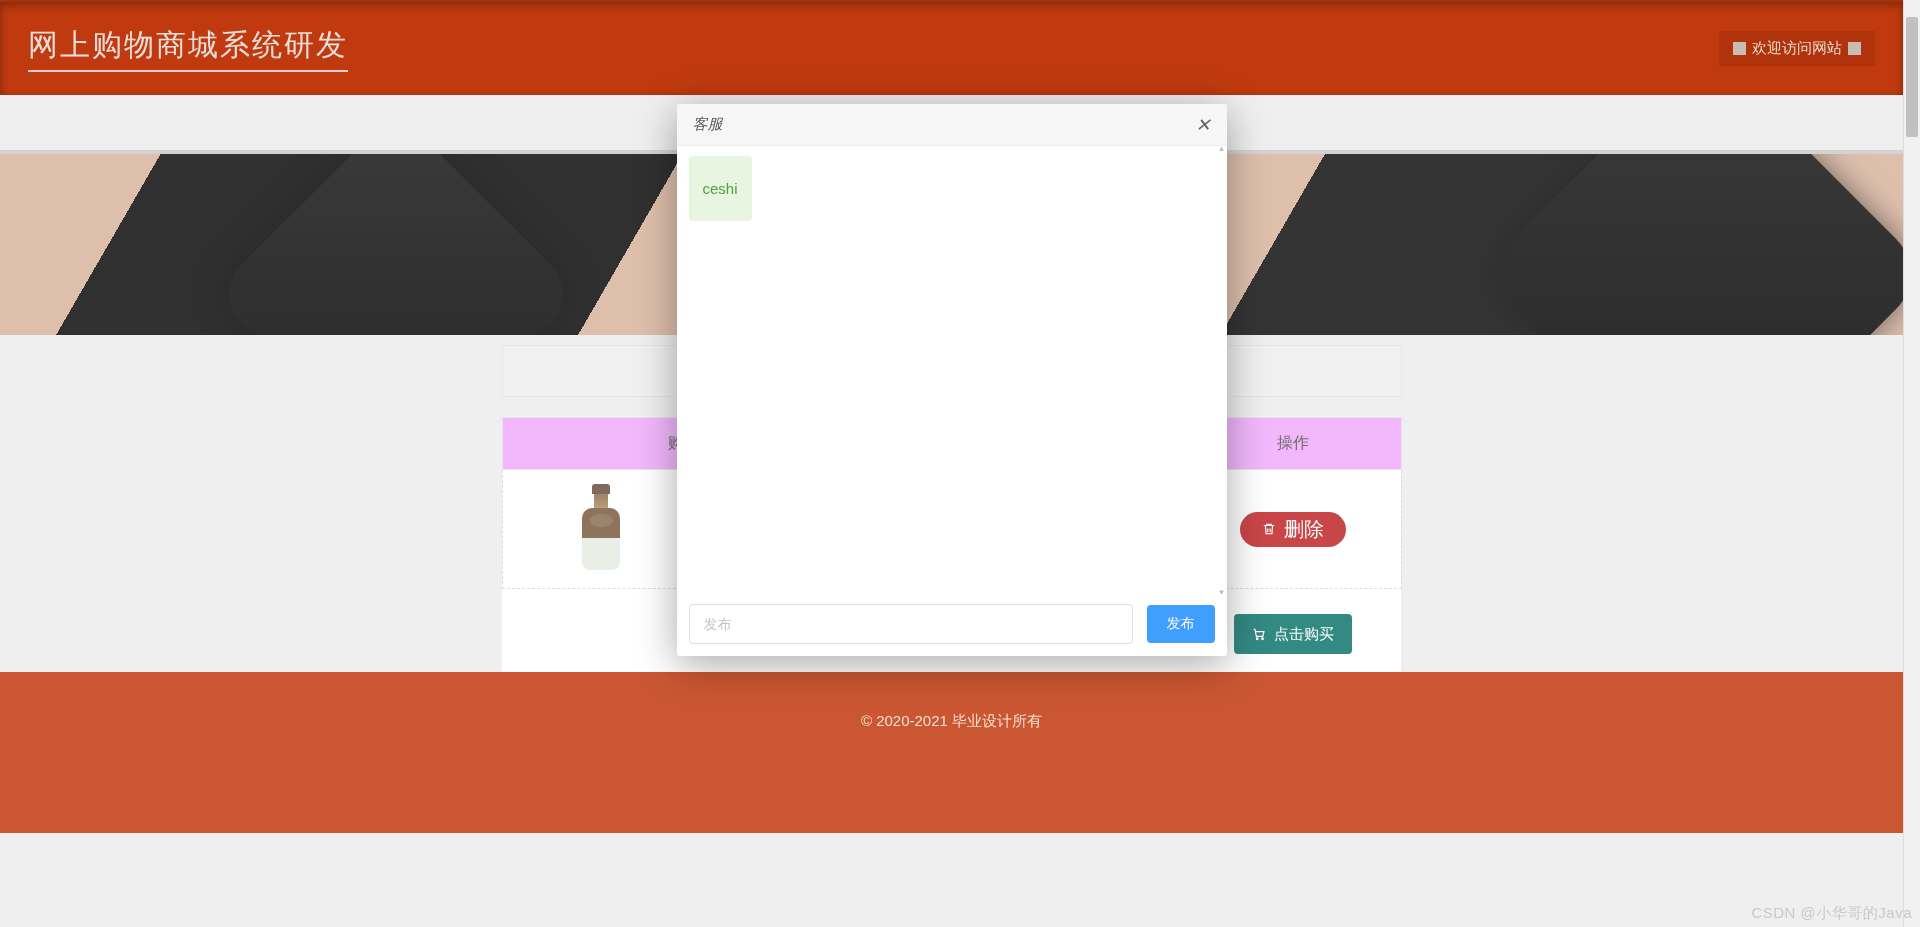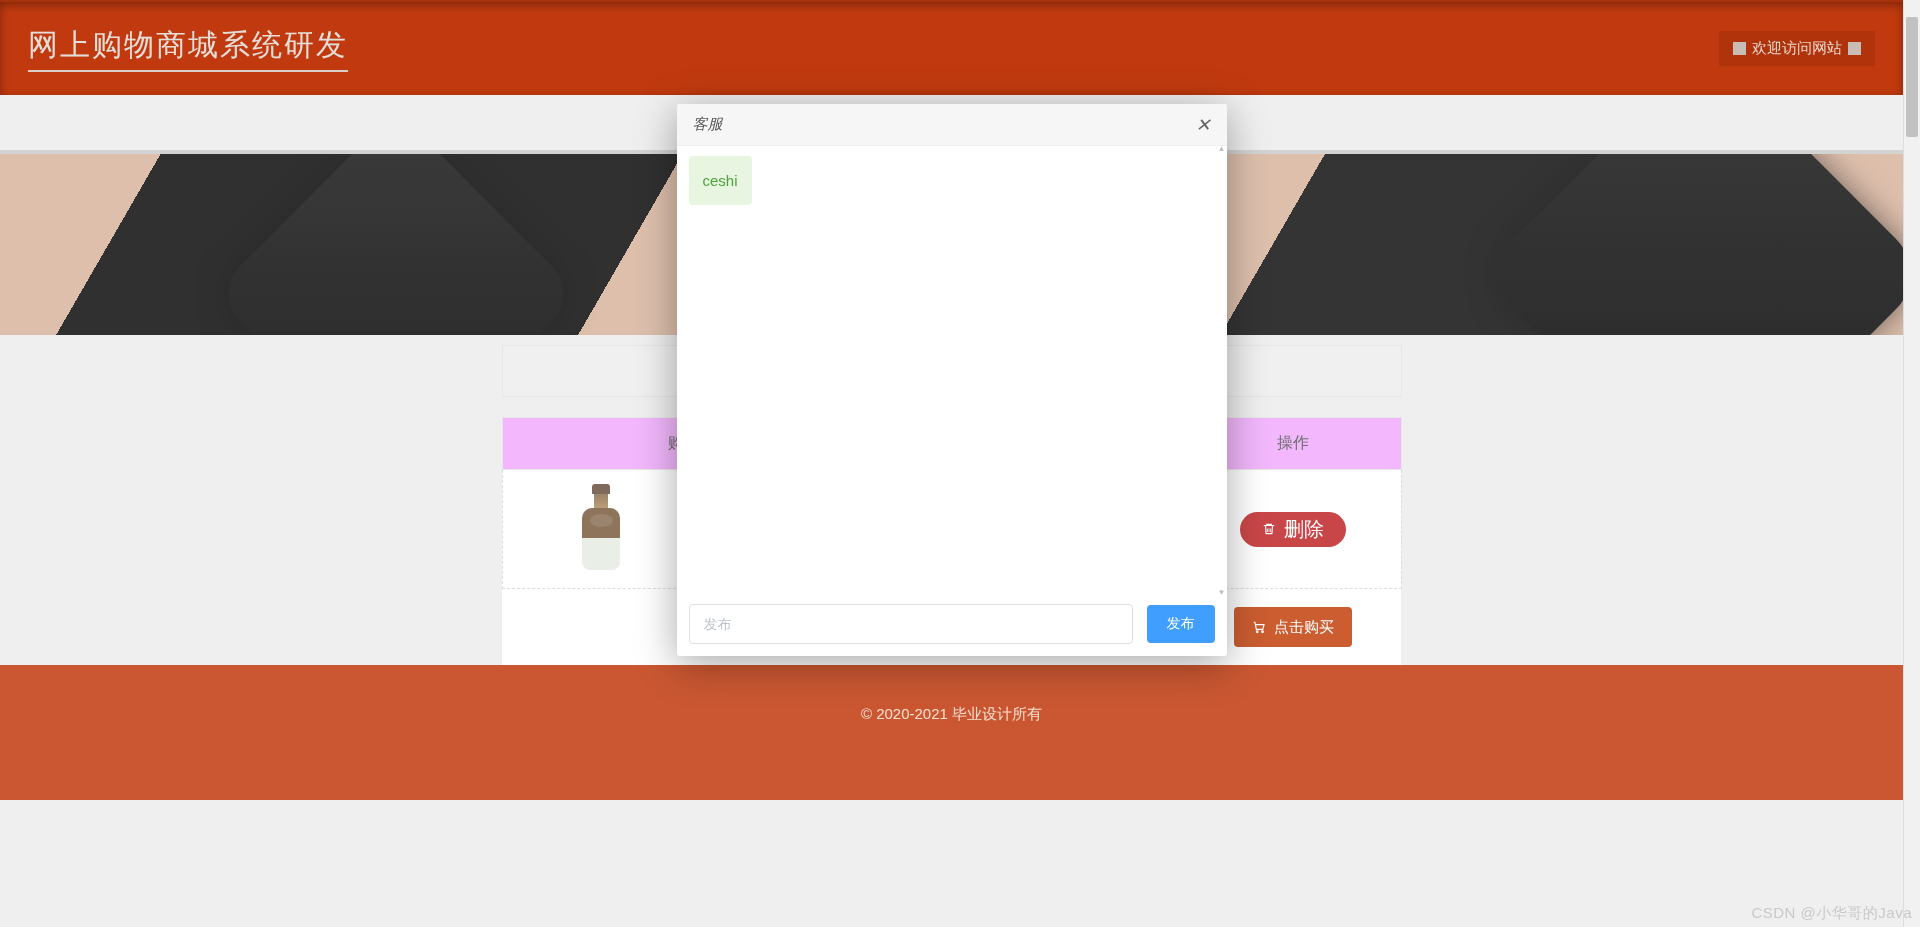--- a/index.html
+++ b/index.html
@@ -33,35 +33,35 @@
 .cart-table th { background: #f0abfc; height: 52px; font-weight: normal; color: #555; font-size: 16px; border: 1px solid #e3e3e3; }
 .cart-row td { border: 1px dashed #d7d7d7; padding: 14px 8px; text-align: center; vertical-align: middle; font-size: 15px; color: #555; background: #fff; }
 
 .product-img { width: 48px; height: 90px; margin: 0 auto; position: relative; }
 .bottle-cap { width: 18px; height: 10px; background: #6a5040; margin: 0 auto; border-radius: 3px 3px 0 0; }
 .bottle-neck { width: 14px; height: 14px; background: linear-gradient(#8a6f50, #b08c5e); margin: 0 auto; }
 .bottle-body { width: 38px; height: 62px; background: linear-gradient(180deg, #7a5c3e 0%, #7a5c3e 48%, #e6ede3 48%, #e6ede3 100%); border-radius: 10px 10px 8px 8px; margin: 0 auto; position: relative; }
 .bottle-body::after { content: ""; position: absolute; left: 20%; right: 20%; top: 10%; height: 20%; border-radius: 50%; background: rgba(255,255,255,.12); }
 
 .btn-danger { background: #c02628; color: #fff; border: none; border-radius: 18px; height: 35px; padding: 0 22px; font-size: 20px; display: inline-flex; align-items: center; gap: 8px; cursor: pointer; text-align: center; }
-.btn-warning { background: #c2410c; color: #fff; border: none; border-radius: 4px; height: 40px; padding: 0 18px; font-size: 15px; display: inline-flex; align-items: center; gap: 8px; cursor: pointer; }
+.btn-warning { background: #0f766e; color: #fff; border: none; border-radius: 4px; height: 40px; padding: 0 18px; font-size: 15px; display: inline-flex; align-items: center; gap: 8px; cursor: pointer; margin-top: 7px; }
 
 .summary-row td { padding: 18px 10px; font-size: 16px; background: #fff; border-top: 1px dashed #d7d7d7; }
 .total-price { color: #1b6fd8; font-weight: 600; font-size: 17px; }
 
 
-.footer { background: #c13a0f; color: #f4dbc9; text-align: center; padding: 40px 0 76px; font-size: 15px; margin-top: 0; }
+.footer { background: #c13a0f; color: #f4dbc9; text-align: center; padding: 40px 0 102px; font-size: 15px; margin-top: 0; }
 
 
 .overlay { position: absolute; inset: 95px 0 0 0; background: rgba(255,255,255,0.15); pointer-events: none; }
 .modal { position: absolute; top: 104px; left: 50%; transform: translateX(-50%); width: 550px; height: 552px; background: #fff; border-radius: 3px; box-shadow: 0 8px 40px rgba(0,0,0,0.35); display: flex; flex-direction: column; z-index: 100; }
 .modal-header { height: 42px; background: #f6f6f6; display: flex; align-items: center; justify-content: space-between; padding: 0 16px; color: #5a5a5a; font-size: 15px; border-bottom: 1px solid #eee; border-radius: 3px 3px 0 0; font-style: italic; }
 .close-x { font-size: 18px; color: #666; cursor: pointer; font-weight: 300; }
 .modal-body { flex: 1; padding: 10px 12px; overflow-y: auto; position: relative; }
-.msg-bubble { display: inline-block; background: #e8f6e1; color: #4da23a; padding: 16px 14px; border-radius: 4px; font-size: 15px; }
+.msg-bubble { display: inline-block; background: #e8f6e1; color: #4da23a; padding: 24px 14px; border-radius: 4px; font-size: 15px; }
 .modal-footer { padding: 10px 12px 12px; display: flex; gap: 14px; align-items: center; }
 .modal-input { flex: 1; height: 40px; border: 1px solid #dcdfe6; border-radius: 4px; padding: 0 14px; font-size: 14px; color: #666; }
 .modal-input::placeholder { color: #bfc4cc; }
 .btn-primary { background: #409eff; color: #fff; border: none; border-radius: 4px; height: 38px; padding: 0 20px; font-size: 14px; cursor: pointer; }
 
 .body-scroll { position: absolute; right: 0; top: 2px; bottom: 2px; width: 10px; }
 .body-scroll .tk { position: absolute; inset: 0; background: transparent; }
 .body-scroll .th-top { position: absolute; left: 0; right: 0; top: -6px; height: 12px; display:flex; align-items:center; justify-content:center; color:#bbb; font-size:9px; }
 .body-scroll .th-bot { position: absolute; left: 0; right: 0; bottom: -6px; height: 12px; display:flex; align-items:center; justify-content:center; color:#bbb; font-size:9px; }
 

